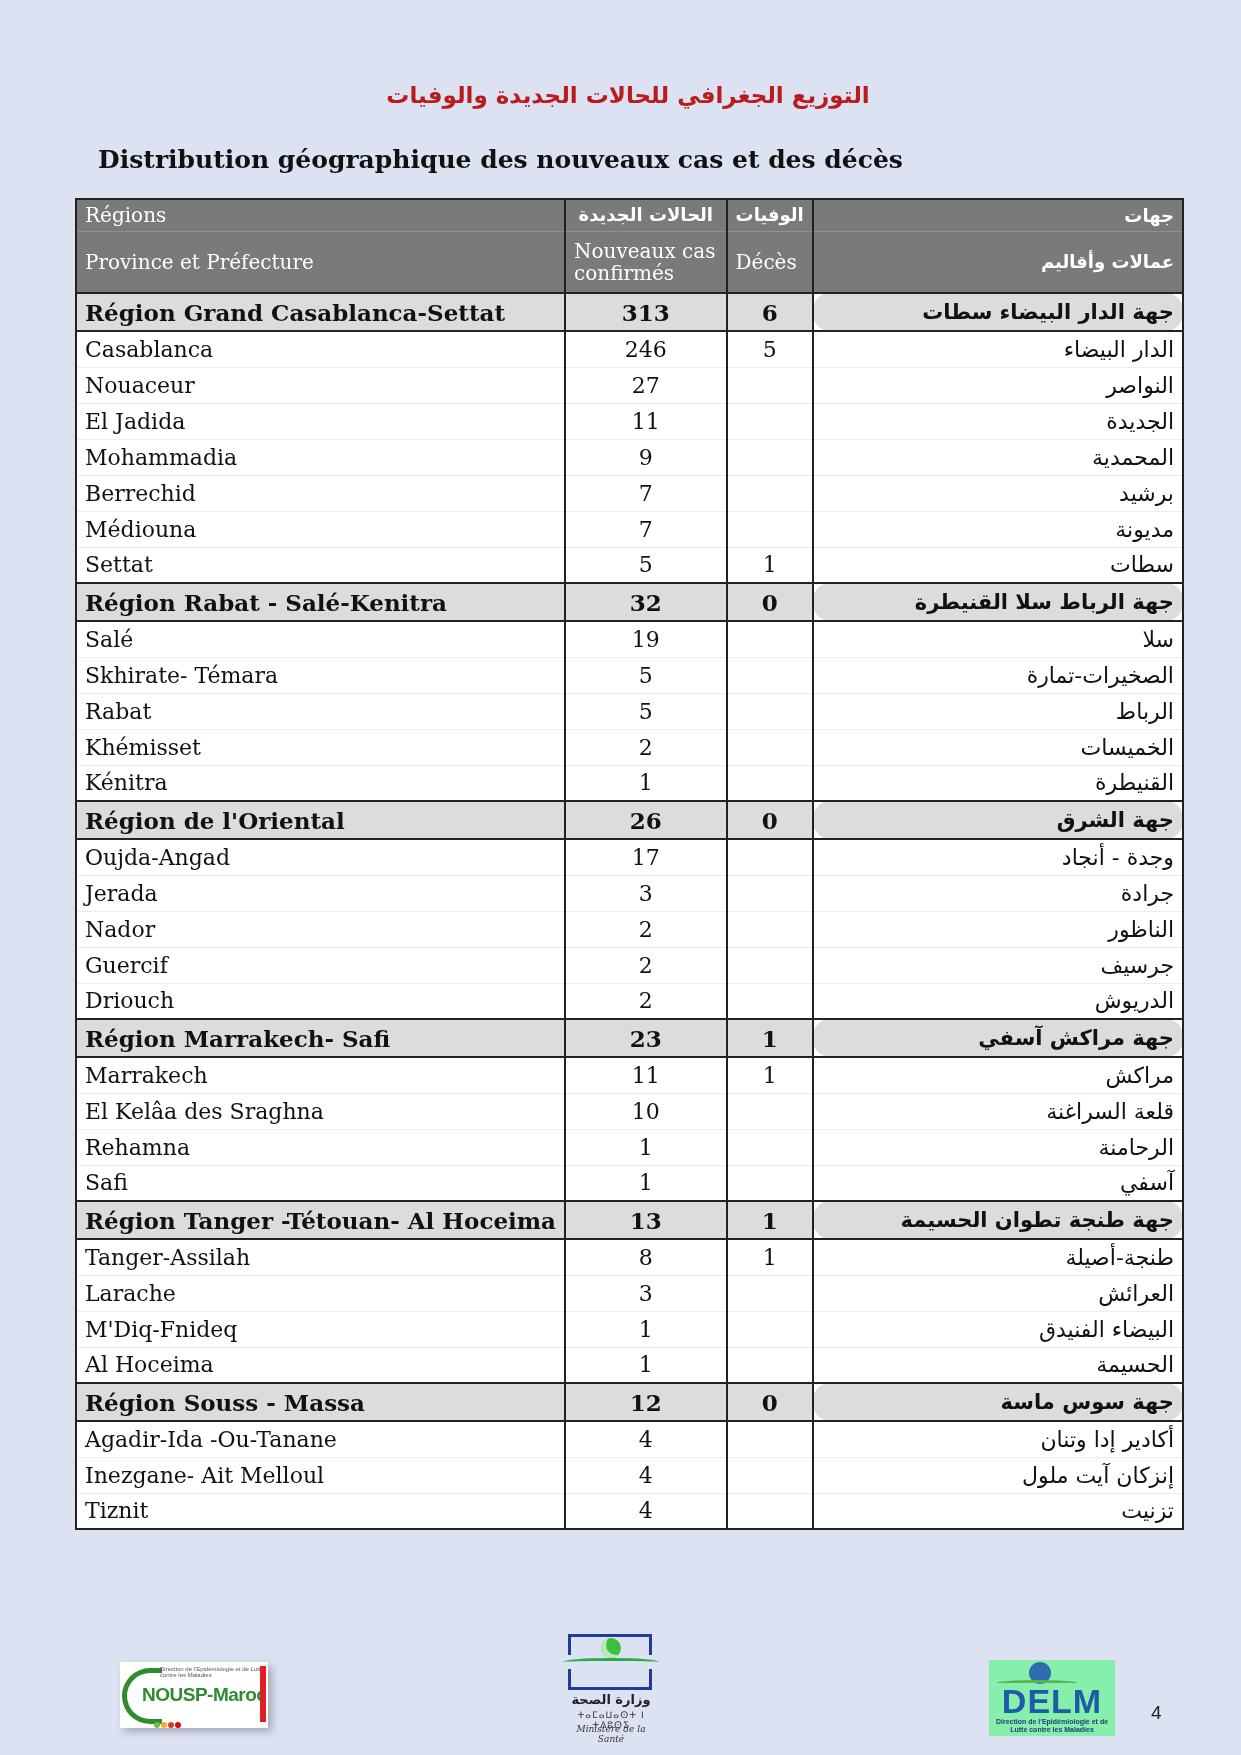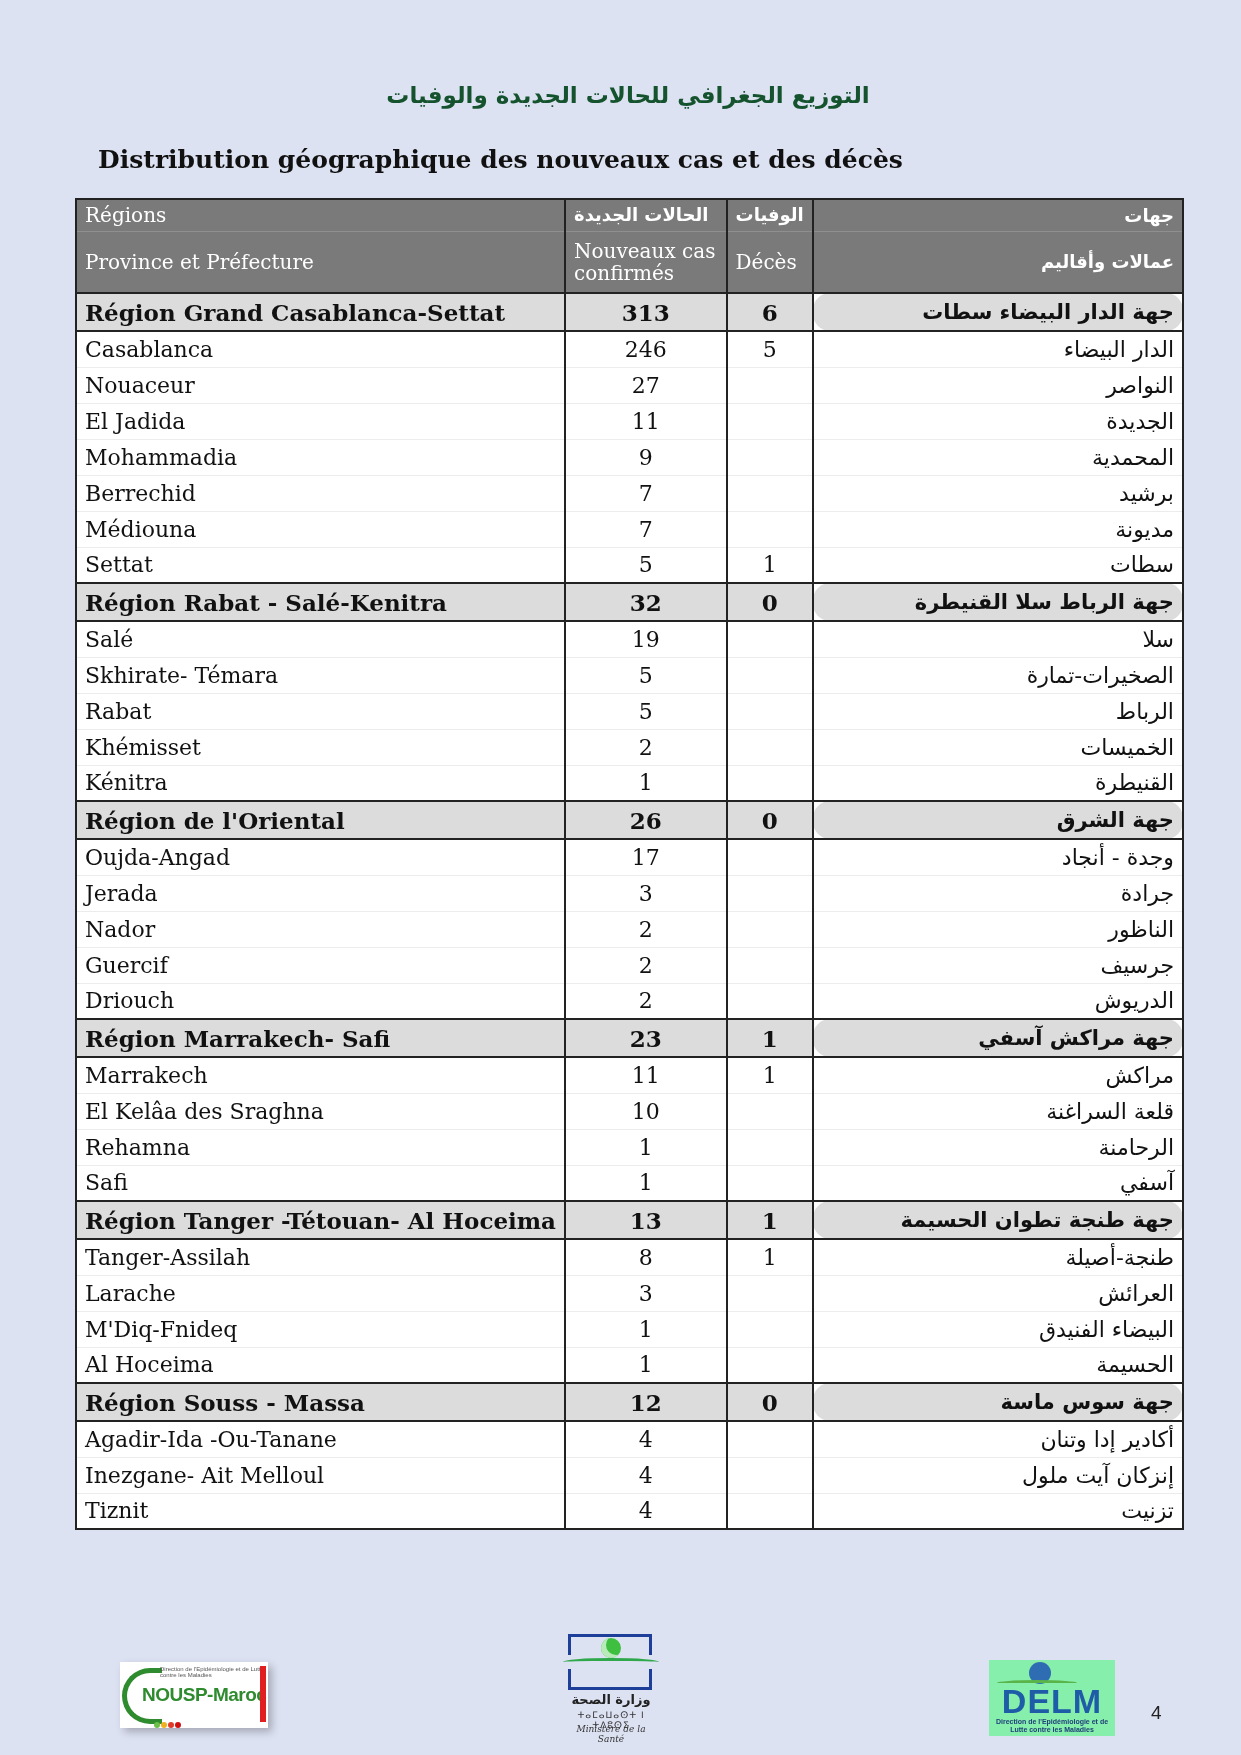--- a/index.html
+++ b/index.html
@@ -7,21 +7,21 @@
     body {
       background: #dde2f3;
       font-family: "DejaVu Serif", "Liberation Serif", serif;
       color: #111;
       position: relative;
       overflow: hidden;
     }
     .title-ar {
       position: absolute; top: 82px; left: 0; width: 1241px;
       text-align: center; font-family: "DejaVu Sans", sans-serif;
-      font-weight: bold; font-size: 23px; direction: rtl; color: #14532d; padding-left: 15px;
+      font-weight: bold; font-size: 23px; direction: rtl; color: #b91c1c; padding-left: 15px;
     }
     .title-fr {
       position: absolute; top: 145px; left: 0; width: 1001px;
       text-align: center; font-family: "DejaVu Serif", serif;
       font-weight: bold; font-size: 25px; color: #111;
     }
     table.dist {
       position: absolute; top: 198px; left: 75px;
       width: 1109px; border-collapse: collapse;
       border: 2px solid #222; background: #fff;
@@ -104,21 +104,21 @@
 <table class="dist">
   <colgroup>
       <col class="c1">
       <col class="c2">
       <col class="c3">
       <col class="c4">
     </colgroup>
   <tbody id="tbody">
     <tr class="hdr hdr1">
       <td>Régions</td>
-      <td class="ar center" style="text-align:left">الحالات الجديدة</td>
+      <td class="ar center" style="text-align:center">الحالات الجديدة</td>
       <td class="ar center" style="text-align:center">الوفيات</td>
       <td class="ar">جهات</td>
     </tr>
     <tr class="hdr hdr2">
       <td>Province et Préfecture</td>
       <td class="center" style="white-space:normal">Nouveaux cas confirmés</td>
       <td class="center">Décès</td>
       <td class="ar">عمالات وأقاليم</td>
     </tr>
   <tr class="region">

